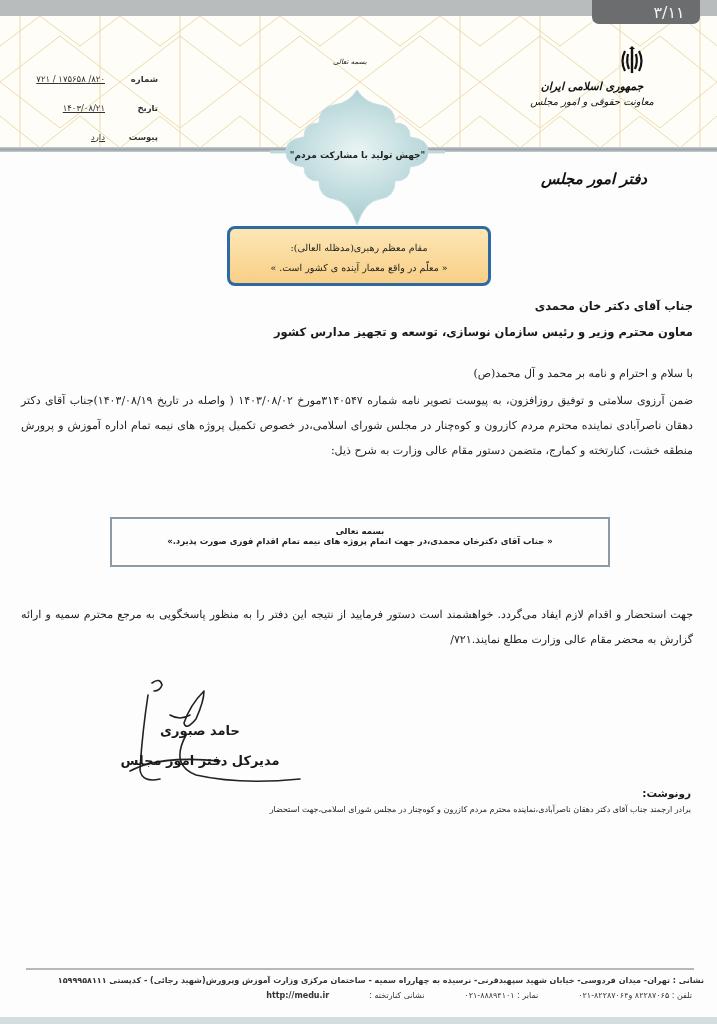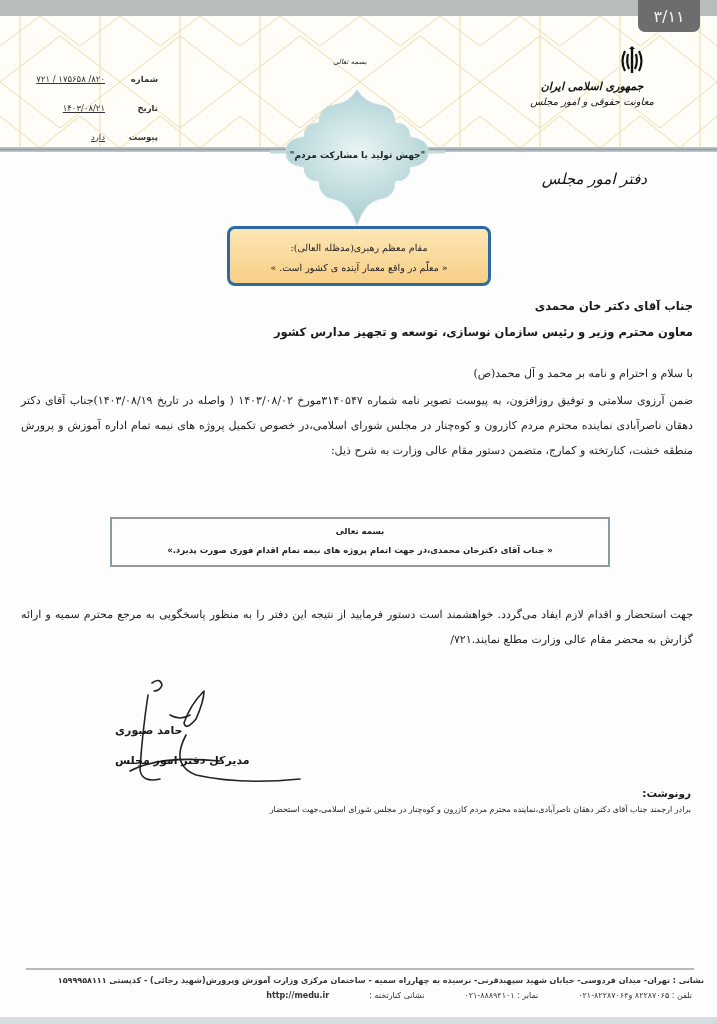--- a/index.html
+++ b/index.html
@@ -7,24 +7,24 @@
     width: 717px; height: 1024px; position: relative; overflow: hidden;
     background: #fdfdfd;
     font-family: "DejaVu Serif", serif;
     color: #1a1a1a;
   }
   .topbar {
     position: absolute; left: 0; top: 0; width: 717px; height: 16px;
     background: #b9bcbd;
   }
   .page-badge {
-    position: absolute; right: 17px; top: 0; width: 62px; height: 32px;
+    position: absolute; right: 17px; top: 0; width: 62px; height: 24px;
     background: #6b6d6f; color: #f2f2f2; border-radius: 0 0 7px 7px;
     font-family: "DejaVu Sans", sans-serif; font-size: 16px;
-    display: flex; align-items: center; justify-content: center;
+    display: flex; align-items: center; justify-content: center; padding-left: 46px;
   }
   .header-bg {
     position: absolute; left: 0; top: 16px; width: 717px; height: 132px;
     background: #fffdf7;
   }
   .pattern { position: absolute; left: 0; top: 16px; }
   .rule {
     position: absolute; left: 0; top: 147px; width: 717px; height: 5px;
     background: linear-gradient(#c7cdd0, #9aa3a8, #c7cdd0);
   }
@@ -41,21 +41,21 @@
   .logo-text {
     position: absolute; right: 40px; top: 80px; width: 170px;
     direction: rtl; text-align: center; font-family: "DejaVu Serif", serif;
     font-style: italic; color: #111;
   }
   .logo-l1 { font-size: 11px; font-weight: bold; }
   .logo-l2 { font-size: 15px; font-weight: bold; margin-top: 2px; }
   .logo-l3 { font-size: 10px; margin-top: 3px; }
   .office {
     position: absolute; right: 70px; top: 170px; direction: rtl;
-    font-size: 15px; font-style: italic; font-weight: normal; color: #111;
+    font-size: 15px; font-style: italic; font-weight: bold; color: #111;
   }
   .bismillah {
     position: absolute; left: 333px; top: 58px; font-size: 7px;
     font-style: italic; color: #222; direction: rtl;
   }
   .cloud { position: absolute; left: 270px; top: 85px; width: 175px; height: 145px; }
   .cloud-text {
     position: absolute; left: 270px; top: 150px; width: 175px; text-align: center;
     direction: rtl; font-family: "DejaVu Sans", sans-serif; font-size: 9px;
     font-weight: bold; color: #222;
@@ -78,27 +78,27 @@
   }
   .salutation { top: 361px; }
   .para1 { top: 388px; }
   .order-box {
     position: absolute; left: 110px; top: 517px; width: 500px; height: 50px;
     border: 2px solid #8b9aa5; box-sizing: border-box;
     direction: rtl; text-align: center; font-family: "DejaVu Sans", sans-serif;
     font-weight: bold; font-size: 8.5px; color: #222;
   }
   .order-title { margin-top: 7px; }
-  .order-text { margin-top: 9px; }
+  .order-text { }
   .para2 { top: 602px; }
   .signature { position: absolute; left: 100px; top: 675px; width: 230px; height: 115px; }
   .signer {
     position: absolute; left: 115px; top: 716px; width: 170px; direction: rtl;
-    font-family: "DejaVu Sans", sans-serif; font-weight: bold; font-size: 11px;
-    text-align: left; line-height: 30px;
+    font-family: "DejaVu Sans", sans-serif; font-weight: bold; font-size: 13px;
+    text-align: center; line-height: 30px;
   }
   .cc-label {
     position: absolute; right: 26px; top: 787px; direction: rtl;
     font-family: "DejaVu Sans", sans-serif; font-weight: bold; font-size: 10.5px;
   }
   .cc-text {
     position: absolute; right: 26px; top: 805px; direction: rtl;
     font-size: 8px; color: #222;
   }
   .footer-rule {

